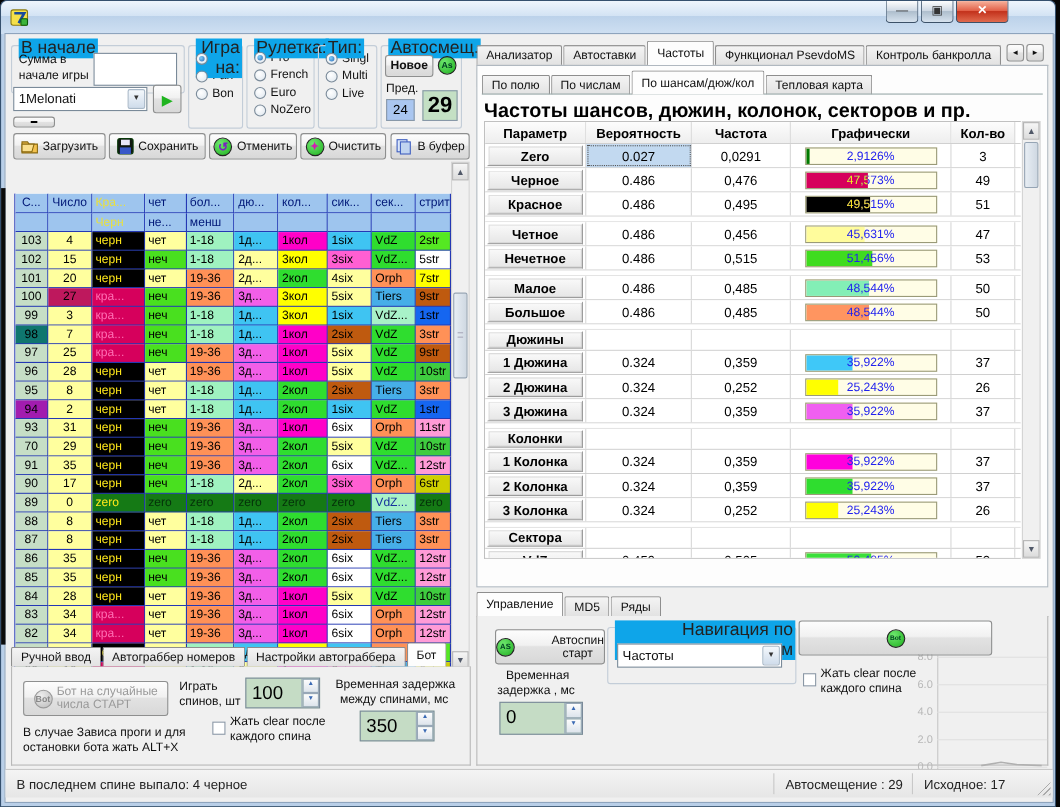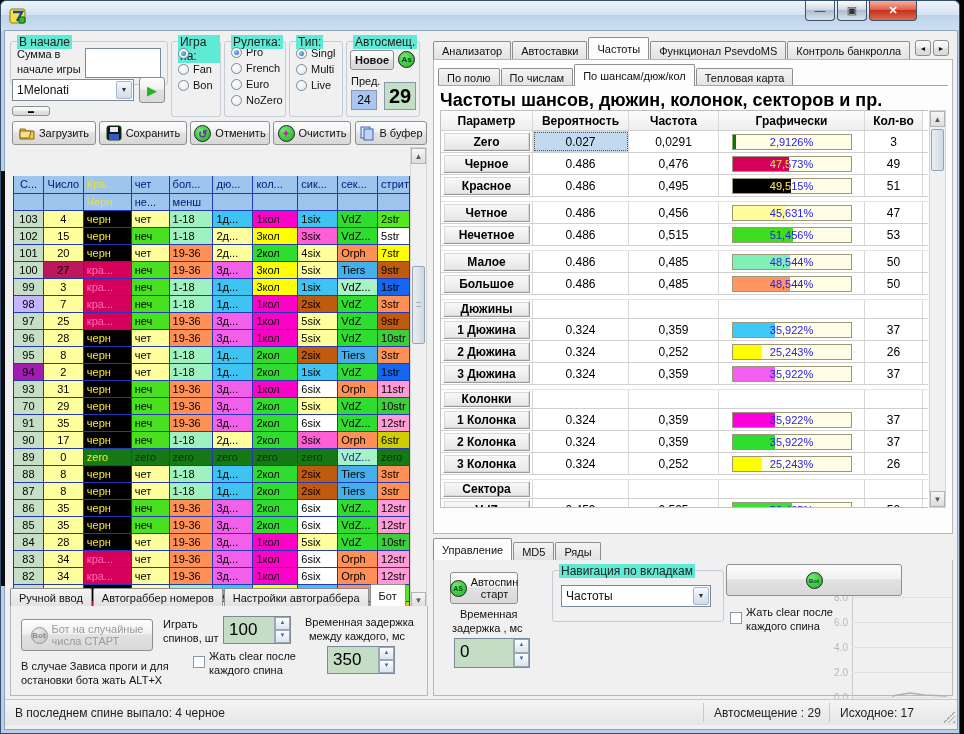--- a/index.html
+++ b/index.html
@@ -15,21 +15,21 @@
     background:linear-gradient(180deg,#fdfdfd,#cfd9e4 45%,#aebecd 50%,#d6e2ee);color:#333;
     font-size:11px;text-align:center;line-height:18px;border-radius:0 0 4px 4px;}
   #btn-min{right:124px;width:30px;}
   #btn-max{right:92px;width:30px;}
   #btn-close{right:42px;width:48px;background:linear-gradient(180deg,#f6b09a,#e2624a 45%,#c3321c 50%,#e06a4e);color:#fff;font-weight:bold;}
   
   #client{position:absolute;left:3px;top:29px;width:954px;height:700px;background:#f0f0f0;border:1px solid #8ea4bd;}
   .blackstrip{position:absolute;background:#0b0b0b;}
   
   .groupbox{position:absolute;border:1px solid #c3cdd8;border-radius:3px;}
-  .glegend{position:absolute;top:-7px;left:6px;background:#5eead4;padding:0 2px;font-size:12px;color:#222;}
+  .glegend{position:absolute;top:-7px;left:6px;background:#0ea5e9;padding:0 2px;font-size:16px;color:#222;text-align:right;}
   .btn{position:absolute;border:1px solid #8e8f8f;border-radius:3px;background:linear-gradient(180deg,#fdfdfd,#f1f1f1 45%,#e2e2e2 50%,#d8d8d8);
     font-size:11px;color:#111;display:flex;align-items:center;justify-content:center;gap:4px;}
   .btn.disabled{color:#9a9a9a;}
   .radio{width:11px;height:11px;border-radius:50%;border:1px solid #7a8a99;background:radial-gradient(circle at 40% 35%,#fff,#dde6ee);display:inline-block;vertical-align:-2px;margin-right:4px;position:relative;flex:0 0 auto;}
   .radio.sel::after{content:"";position:absolute;left:2px;top:2px;width:5px;height:5px;border-radius:50%;background:radial-gradient(circle at 35% 35%,#7fd0f8,#2a66b4);}
   .radioitem{font-size:11px;color:#111;display:flex;align-items:center;margin:4px 0 4px 6px;}
   .checkbox{width:12px;height:12px;border:1px solid #8a97a5;background:#fff;display:inline-block;flex:0 0 auto;}
   .spinner{position:absolute;border:1px solid #7a8a99;background:#c5dcc5;display:flex;}
   .spinval{flex:1;font-size:17px;color:#000;padding:3px 0 0 5px;}
   .spinarrows{width:16px;display:flex;flex-direction:column;border-left:1px solid #9ab;}
@@ -300,21 +300,21 @@
             <div class="scell c2" style="background: rgb(214, 0, 92); color: rgb(255, 110, 180);">кра...</div>
             <div class="scell c3" style="background: rgb(73, 224, 31); color: rgb(0, 0, 0);">неч</div>
             <div class="scell c4" style="background: rgb(159, 242, 192); color: rgb(0, 0, 0);">1-18</div>
             <div class="scell c5" style="background: rgb(63, 196, 242); color: rgb(0, 0, 0);">1д...</div>
             <div class="scell c6" style="background: rgb(255, 255, 0); color: rgb(0, 0, 0);">3кол</div>
             <div class="scell c7" style="background: rgb(63, 196, 242); color: rgb(0, 0, 0);">1six</div>
             <div class="scell c8" style="background: rgb(168, 242, 200); color: rgb(0, 0, 0);">VdZ...</div>
             <div class="scell c9" style="background: rgb(21, 102, 240); color: rgb(0, 0, 0);">1str</div>
           </div>
           <div class="srow ">
-            <div class="scell c0" style="background: #c4b5fd; color: rgb(0, 0, 0);">98</div>
+            <div class="scell c0" style="background: #0f766e; color: rgb(0, 0, 0);">98</div>
             <div class="scell c1" style="background: rgb(255, 255, 158); color: rgb(0, 0, 0);">7</div>
             <div class="scell c2" style="background: rgb(214, 0, 92); color: rgb(255, 110, 180);">кра...</div>
             <div class="scell c3" style="background: rgb(73, 224, 31); color: rgb(0, 0, 0);">неч</div>
             <div class="scell c4" style="background: rgb(159, 242, 192); color: rgb(0, 0, 0);">1-18</div>
             <div class="scell c5" style="background: rgb(63, 196, 242); color: rgb(0, 0, 0);">1д...</div>
             <div class="scell c6" style="background: rgb(255, 0, 200); color: rgb(0, 0, 0);">1кол</div>
             <div class="scell c7" style="background: rgb(191, 90, 15); color: rgb(0, 0, 0);">2six</div>
             <div class="scell c8" style="background: rgb(47, 221, 47); color: rgb(0, 0, 0);">VdZ</div>
             <div class="scell c9" style="background: rgb(255, 145, 87); color: rgb(0, 0, 0);">3str</div>
           </div>
@@ -555,21 +555,21 @@
       <div class="lbl" style="left:152px;top:12px;">Играть</div>
       <div class="lbl" style="left:152px;top:26px;">спинов, шт</div>
       <div class="spinner" style="left:212px;top:10px;width:68px;height:28px;">
         <div class="spinval">100</div>
         <div class="spinarrows">
               <div class="sparrow">▲</div>
               <div class="sparrow">▼</div>
             </div>
       </div>
       <div class="lbl" style="left:294px;top:10px;">Временная задержка</div>
-      <div class="lbl" style="left:298px;top:24px;">между каждого, мс</div>
+      <div class="lbl" style="left:298px;top:24px;">между спинами, мс</div>
       <div class="spinner" style="left:316px;top:40px;width:68px;height:28px;">
         <div class="spinval">350</div>
         <div class="spinarrows">
               <div class="sparrow">▲</div>
               <div class="sparrow">▼</div>
             </div>
       </div>
       <span class="checkbox" style="position:absolute;left:182px;top:50px;"></span>
       <div class="lbl" style="left:198px;top:44px;">Жать clear после</div>
       <div class="lbl" style="left:198px;top:58px;">каждого спина</div>
@@ -852,21 +852,21 @@
             <div class="ctick" style="top: 25px;">6.0</div>
             <div class="cgrid" style="top: 30px;"></div>
             <div class="ctick" style="top: 50px;">4.0</div>
             <div class="cgrid" style="top: 55px;"></div>
             <div class="ctick" style="top: 75px;">2.0</div>
             <div class="cgrid" style="top: 80px;"></div>
             <div class="ctick" style="top: 100px;">0.0</div>
             <div class="cgrid" style="top: 105px;"></div>
           </div>
 
-      <div class="btn" style="left:16px;top:12px;width:68px;height:32px;z-index:2;">
+      <div class="btn" style="left:16px;top:12px;width:100px;height:32px;z-index:2;justify-content:space-between;">
         <span class="circleicon" style="font-size:7px;">AS</span>
         <span style="text-align:center;"><span>Автоспин</span><br><span>старт</span></span>
       </div>
       <div class="lbl" style="left:26px;top:48px;">Временная</div>
       <div class="lbl" style="left:18px;top:62px;">задержка , мс</div>
       <div class="spinner" style="left:20px;top:78px;width:76px;height:30px;">
         <div class="spinval">0</div>
         <div class="spinarrows">
               <div class="sparrow">▲</div>
               <div class="sparrow">▼</div>

